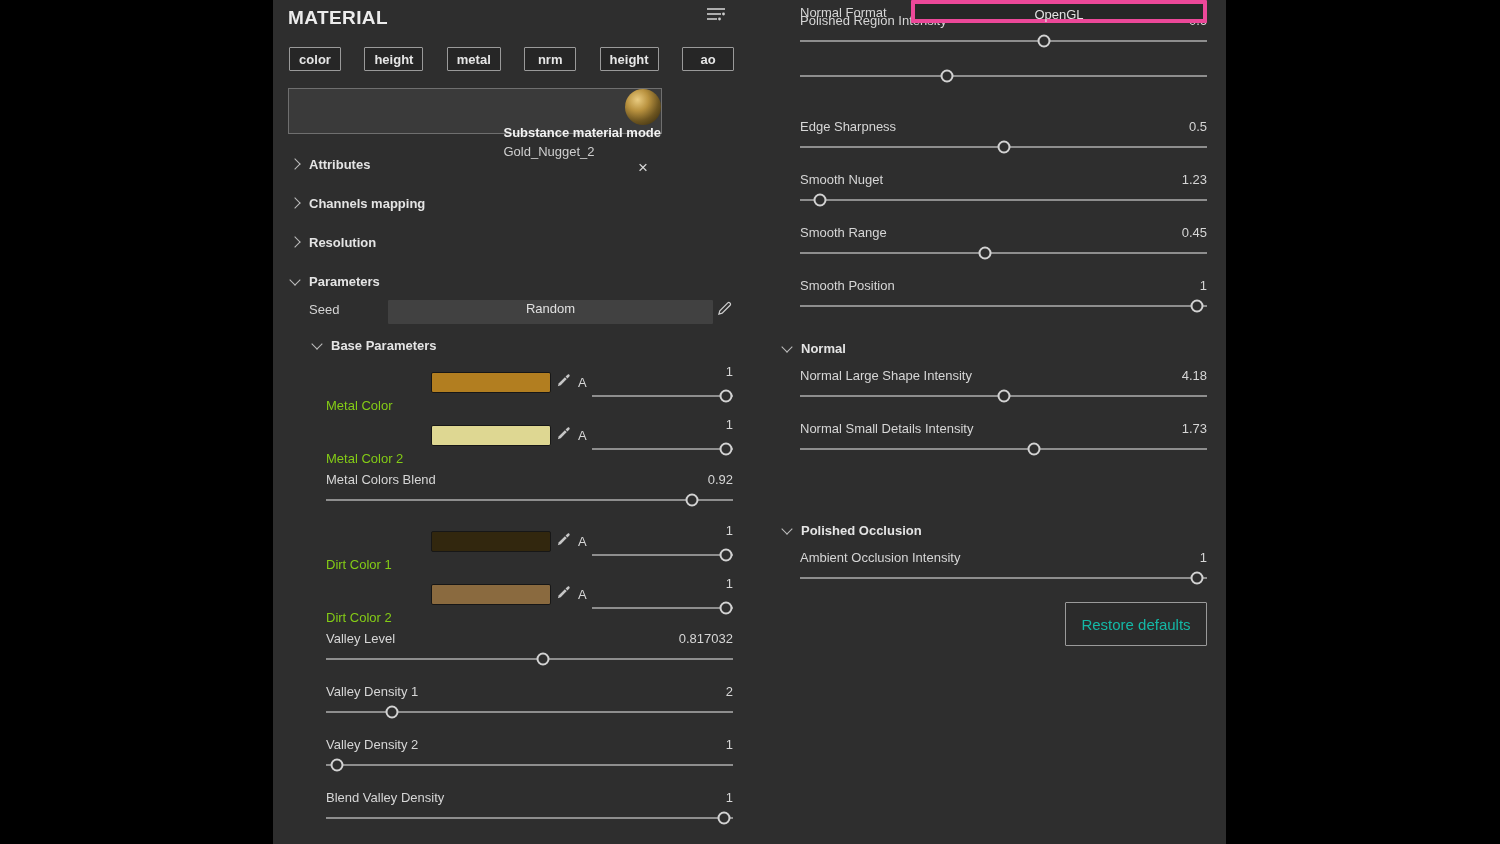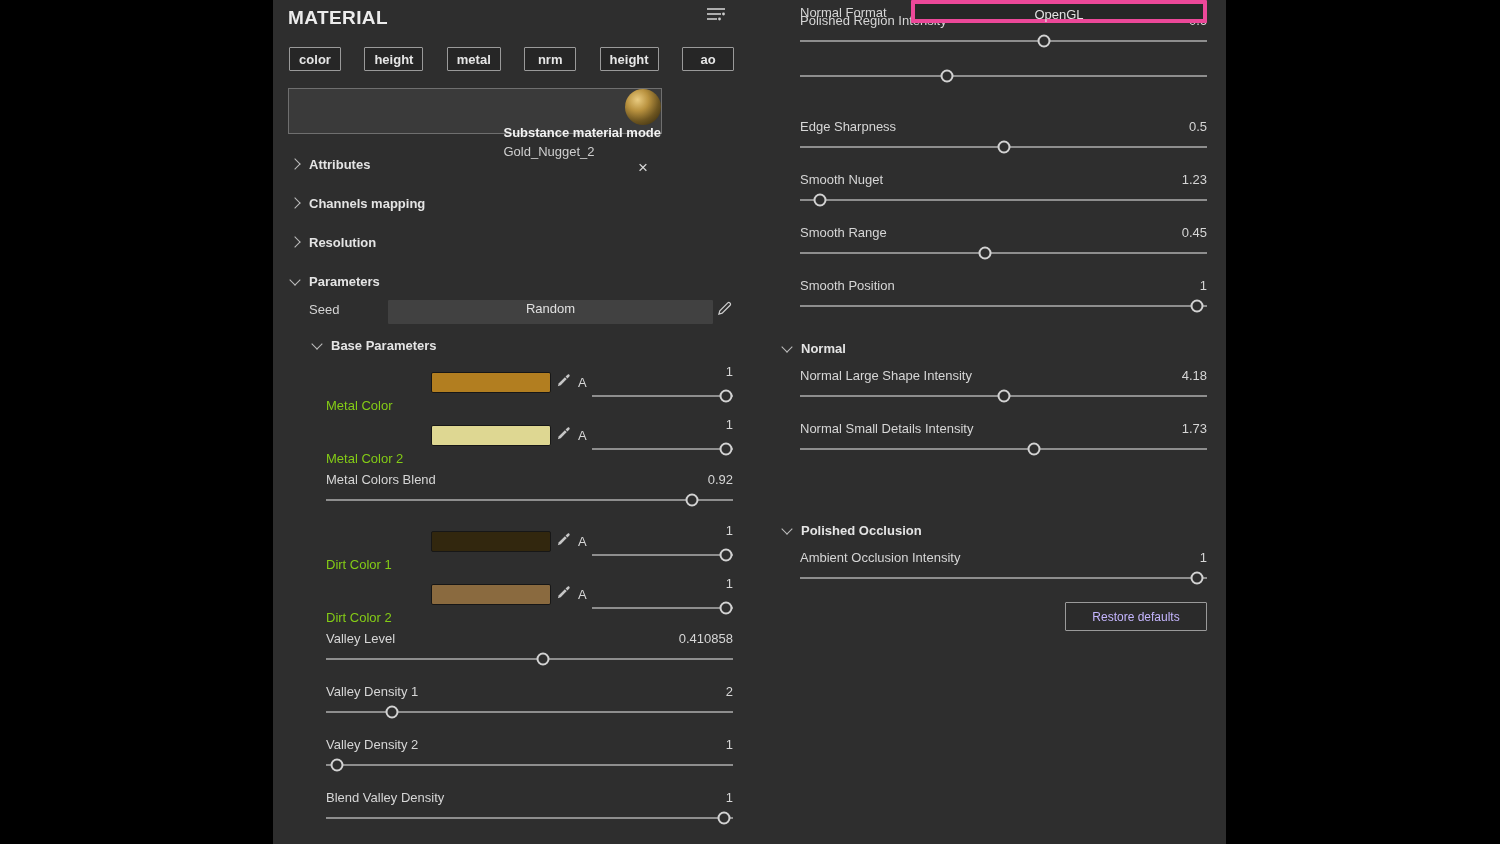--- a/index.html
+++ b/index.html
@@ -78,23 +78,23 @@
   .crow .mini .slider { margin-top:9px; }
 
   .fmt-row { position:absolute; left:20px; width:407px; height:24px; }
   .fmt-label { position:absolute; left:0; top:5px; color:#d6d6d6; }
   .fmt-btn {
     position:absolute; left:111px; top:0; width:296px; height:23px; box-sizing:border-box;
     background:#272727; border:4px solid #ec4899; border-radius:1px;
     text-align:center; line-height:21px; font-size:13px; color:#e2e2e2; cursor:pointer;
   }
   .restore-btn {
-    position:absolute; right:0; top:602px; width:142px; height:29px; box-sizing:border-box;
+    position:absolute; right:0; top:602px; width:142px; height:44px; box-sizing:border-box;
     background:#2b2b2b; border:1px solid #9a9a9a; border-radius:1px;
-    display:flex; align-items:center; justify-content:center; font-size:12px; color:#c4b5fd; cursor:pointer;
+    display:flex; align-items:center; justify-content:center; font-size:15px; color:#14b8a6; cursor:pointer;
   }
 </style>
 </head>
 <body>
 
 <div class="panel">
 
   <div class="col-left">
 
     <div class="panel-title">MATERIAL</div>
@@ -242,21 +242,21 @@
         <div class="slider">
           <div class="track"></div>
           <div class="handle" style="left: 95%;"></div>
         </div>
       </div>
     </div>
 
     <div class="srow" style="top:629px">
       <div class="row-top">
         <span class="p-label">Valley Level</span>
-        <span class="p-value">0.410858</span>
+        <span class="p-value">0.817032</span>
       </div>
       <div class="slider">
         <div class="track"></div>
         <div class="handle" style="left: 53.3%;"></div>
       </div>
     </div>
 
     <div class="srow" style="top:682px">
       <div class="row-top">
         <span class="p-label">Valley Density 1</span>

